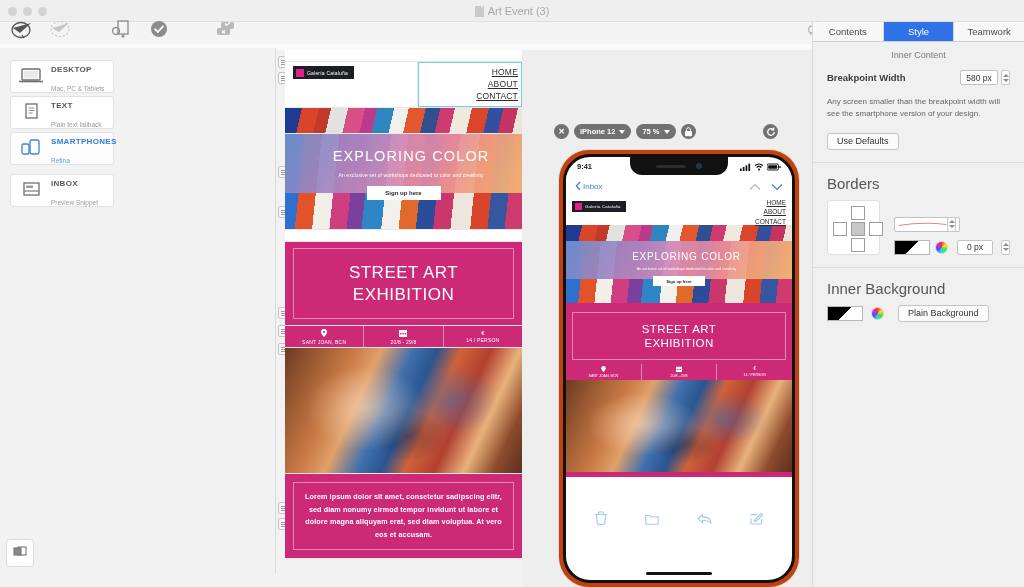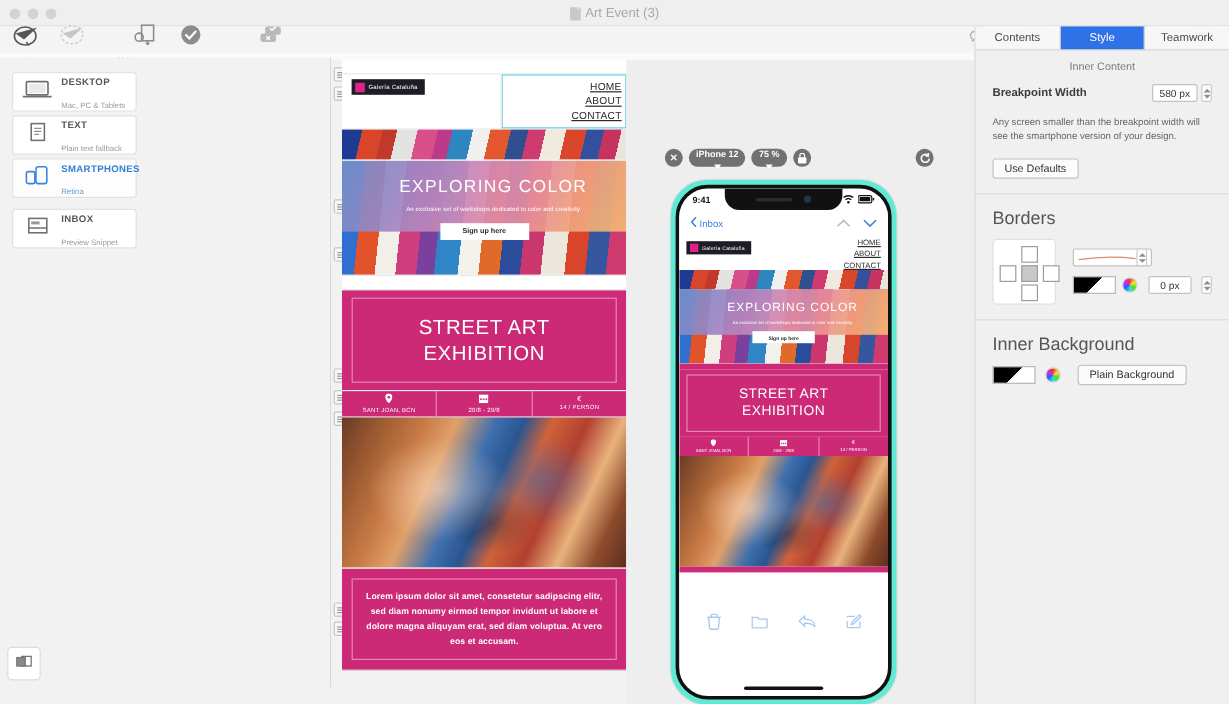--- a/index.html
+++ b/index.html
@@ -152,30 +152,30 @@
   .lorem { padding: 8px; }
   .lorem-in { border: 1px solid #e487b4; padding: 8px 10px; text-align: center; }
   .lorem-tx { font-size: 7.2px; color: #fff; line-height: 1.75; font-weight: bold; letter-spacing: .1px; }
 
   
   .phonearea { position: absolute; left: 522px; top: 50px; width: 290px; height: 537px; background: #eeeeee; }
   .pctl { position: absolute; top: 74px; left: 32px; display: flex; align-items: center; gap: 5px; }
   .pill {
     background: #717171; color: #fff; border-radius: 9px; height: 15px;
     display: flex; align-items: center; gap: 4px; padding: 0 6px;
-    font-size: 7.5px; font-weight: bold; flex-direction: column;
+    font-size: 7.5px; font-weight: bold;
   }
   .rnd { width: 15px; height: 15px; border-radius: 50%; background: #717171; color: #fff;
          display: flex; align-items: center; justify-content: center; font-size: 8px; font-weight: bold; }
   .caret { width: 0; height: 0; border-left: 3px solid transparent; border-right: 3px solid transparent; border-top: 4px solid #fff; }
   .refresh { position: absolute; top: 74px; right: 34px; }
 
   .phone {
-    position: absolute; left: 37px; top: 100px; width: 188px; height: 437px;
-    background: #5eead4; border-radius: 30px; padding: 4px;
+    position: absolute; left: 37px; top: 100px; width: 240px; height: 437px;
+    background: #c2410c; border-radius: 30px; padding: 4px;
     box-shadow: 0 0 0 1px rgba(0,0,0,.08);
   }
   .phone-in { width: 100%; height: 100%; background: #fff; border-radius: 27px; overflow: hidden; position: relative; border: 3px solid #111; }
   .notch {
     position: absolute; left: 50%; transform: translateX(-50%); top: 0;
     width: 98px; height: 18px; background: #111; border-radius: 0 0 12px 12px; z-index: 5;
     display: flex; align-items: center; justify-content: center; gap: 10px;
   }
   .speaker { width: 30px; height: 3px; background: #2c2c2c; border-radius: 2px; }
   .camera { width: 6px; height: 6px; border-radius: 50%; background: #25344a; }
@@ -229,21 +229,21 @@
   .sp-up, .sp-dn { width: 0; height: 0; border-left: 3px solid transparent; border-right: 3px solid transparent; }
   .sp-up { border-bottom: 3px solid #8d8d8d; }
   .sp-dn { border-top: 3px solid #8d8d8d; }
   .helptx { font-size: 8px; color: #666; padding: 0 14px; line-height: 1.45; margin-bottom: 11px; }
   .btn {
     background: #fbfbfb; border: 1px solid #c4c4c4; border-radius: 3px; height: 17px;
     font-size: 9px; color: #333; display: inline-flex; align-items: center; justify-content: center; padding: 0 9px;
   }
   .hr { height: 1px; background: #dcdcdc; margin: 12px 0; }
   .grp-title { font-size: 15px; color: #555; padding: 0 14px 8px; }
-  .borders-row { display: flex; padding: 0 14px; gap: 14px; align-items: center; }
+  .borders-row { display: flex; padding: 0 14px; gap: 14px; align-items: flex-end; }
   .bgrid { width: 60px; height: 55px; background: #fff; border: 1px solid #e0e0e0; border-radius: 4px; position: relative; }
   .bcell { position: absolute; width: 14px; height: 14px; border: 1px solid #9d9d9d; background: #fff; }
   .bcell.mid { background: #c8c8c8; }
   .bside { display: flex; flex-direction: column; gap: 8px; flex: 1; }
   .linesel { width: 66px; height: 15px; background: #fff; border: 1px solid #c2c2c2; border-radius: 2px; display: flex; align-items: center; padding: 0 3px; }
   .swatch { width: 36px; height: 15px; border: 1px solid #b9b9b9; background: linear-gradient(135deg,#000 0 50%, #fff 50% 100%); }
   .wheel { width: 13px; height: 13px; border-radius: 50%;
            background: conic-gradient(#ff2d2d,#ffe02d,#49e02d,#2de0d0,#2d5cff,#c02dff,#ff2d2d); border: 1px solid #cfcfcf; }
   .bgrow { display: flex; align-items: center; padding: 0 14px; gap: 8px; }
 </style>

